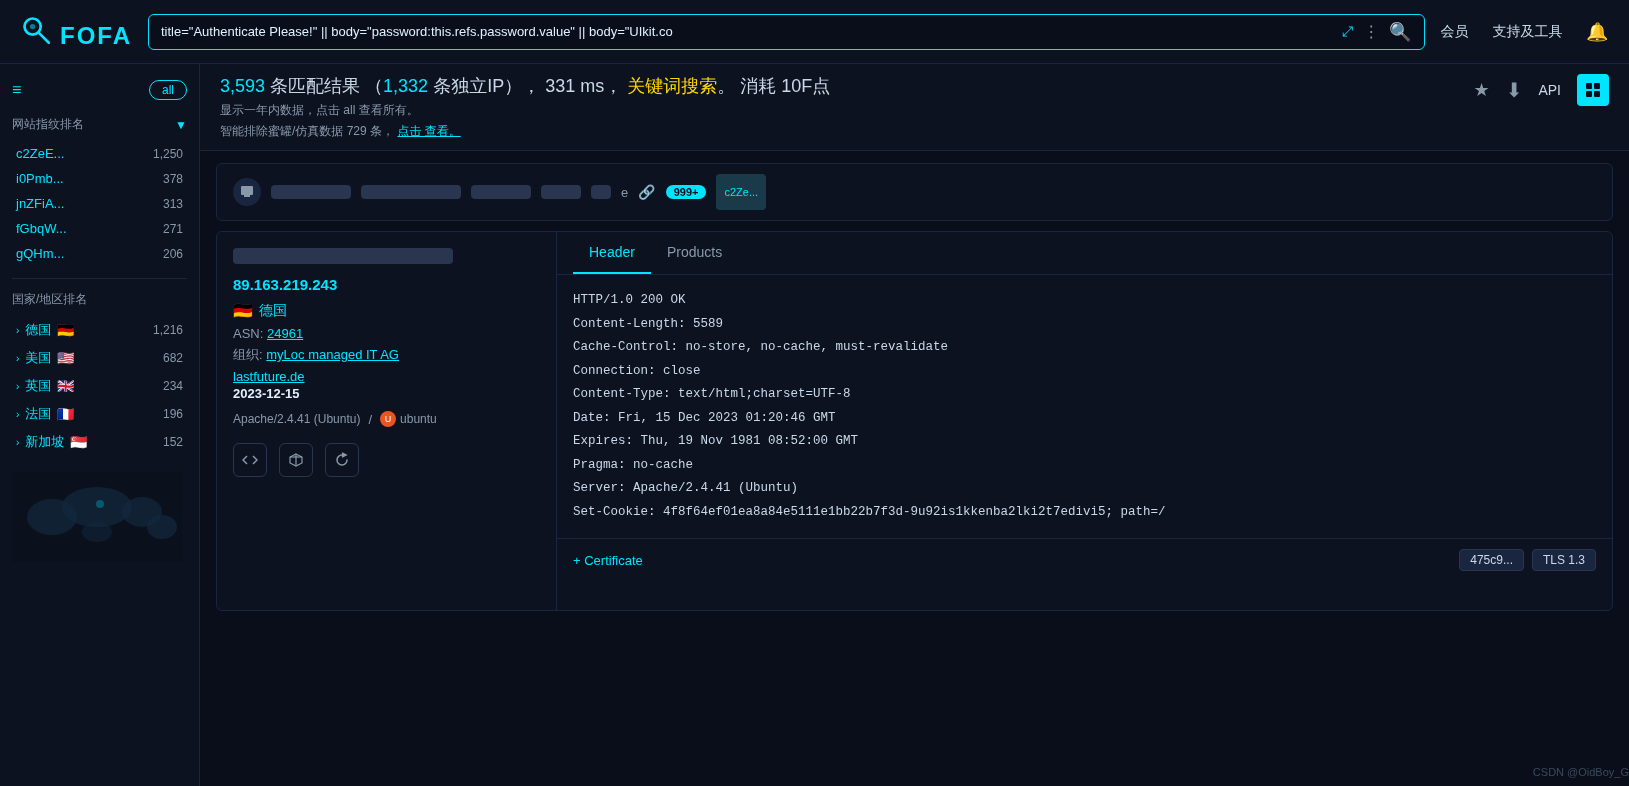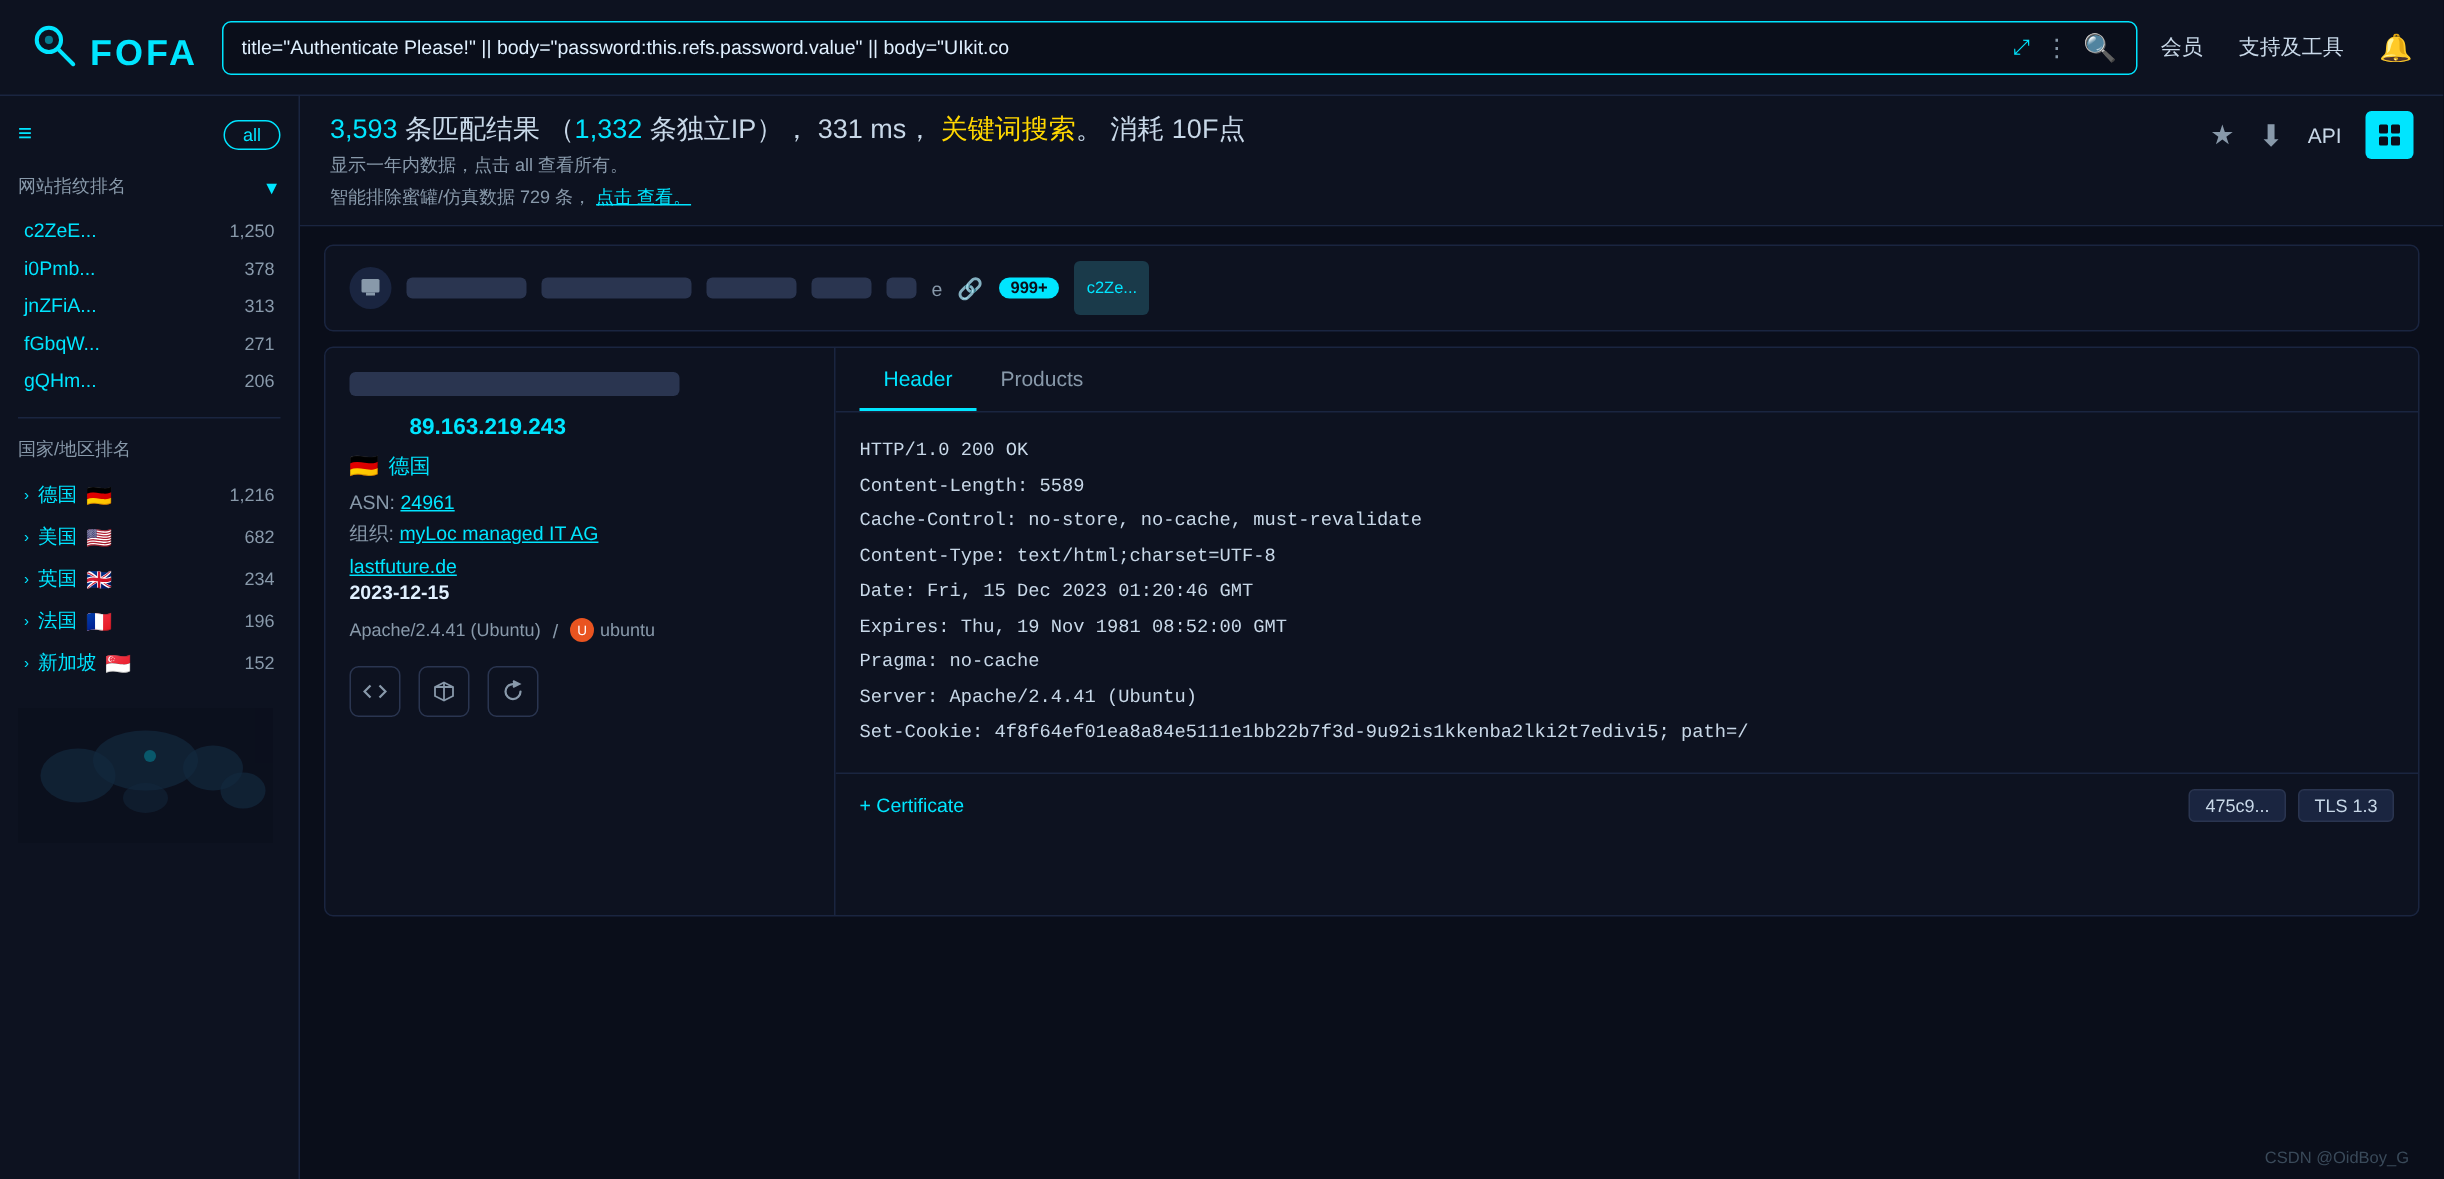--- a/index.html
+++ b/index.html
@@ -305,21 +305,20 @@
       height: 16px;
       width: 220px;
       margin-bottom: 12px;
     }
     .ip-address {
       color: #00e5ff;
       font-size: 15px;
       font-weight: bold;
       margin-bottom: 8px;
       cursor: pointer;
-      margin-left: 40px;
     }
     .country-row {
       display: flex;
       align-items: center;
       gap: 6px;
       margin-bottom: 6px;
     }
     .country-row-flag { font-size: 16px; }
     .country-row-name {
       color: #00e5ff;
@@ -446,21 +445,21 @@
       border-radius: 4px;
       padding: 3px 10px;
       font-size: 12px;
       color: #c8d8e8;
     }
 
     
     .footer-attr {
       position: fixed;
       bottom: 8px;
-      right: 23px;
+      right: 0;
       font-size: 11px;
       color: #3a4a5a;
       text-align: right;
     }
 
     
     ::-webkit-scrollbar { width: 4px; }
     ::-webkit-scrollbar-track { background: #0a0e1a; }
     ::-webkit-scrollbar-thumb { background: #2a3550; border-radius: 2px; }
   </style>
@@ -710,20 +709,21 @@
         <div class="detail-right">
           <div class="tabs-row">
             <div class="tab-item active">Header</div>
             <div class="tab-item">Products</div>
           </div>
 
           <div class="header-content">
             <div class="header-line">HTTP/1.0 200 OK</div>
             <div class="header-line">Content-Length: 5589</div>
             <div class="header-line">Cache-Control: no-store, no-cache, must-revalidate</div>
+            <div class="header-line">Connection: close</div>
             <div class="header-line">Content-Type: text/html;charset=UTF-8</div>
             <div class="header-line">Date: Fri, 15 Dec 2023 01:20:46 GMT</div>
             <div class="header-line">Expires: Thu, 19 Nov 1981 08:52:00 GMT</div>
             <div class="header-line">Pragma: no-cache</div>
             <div class="header-line">Server: Apache/2.4.41 (Ubuntu)</div>
             <div class="header-line">Set-Cookie: 4f8f64ef01ea8a84e5111e1bb22b7f3d-9u92is1kkenba2lki2t7edivi5; path=/</div>
           </div>
 
           <div class="cert-row">
             <span class="cert-link">+ Certificate</span>

